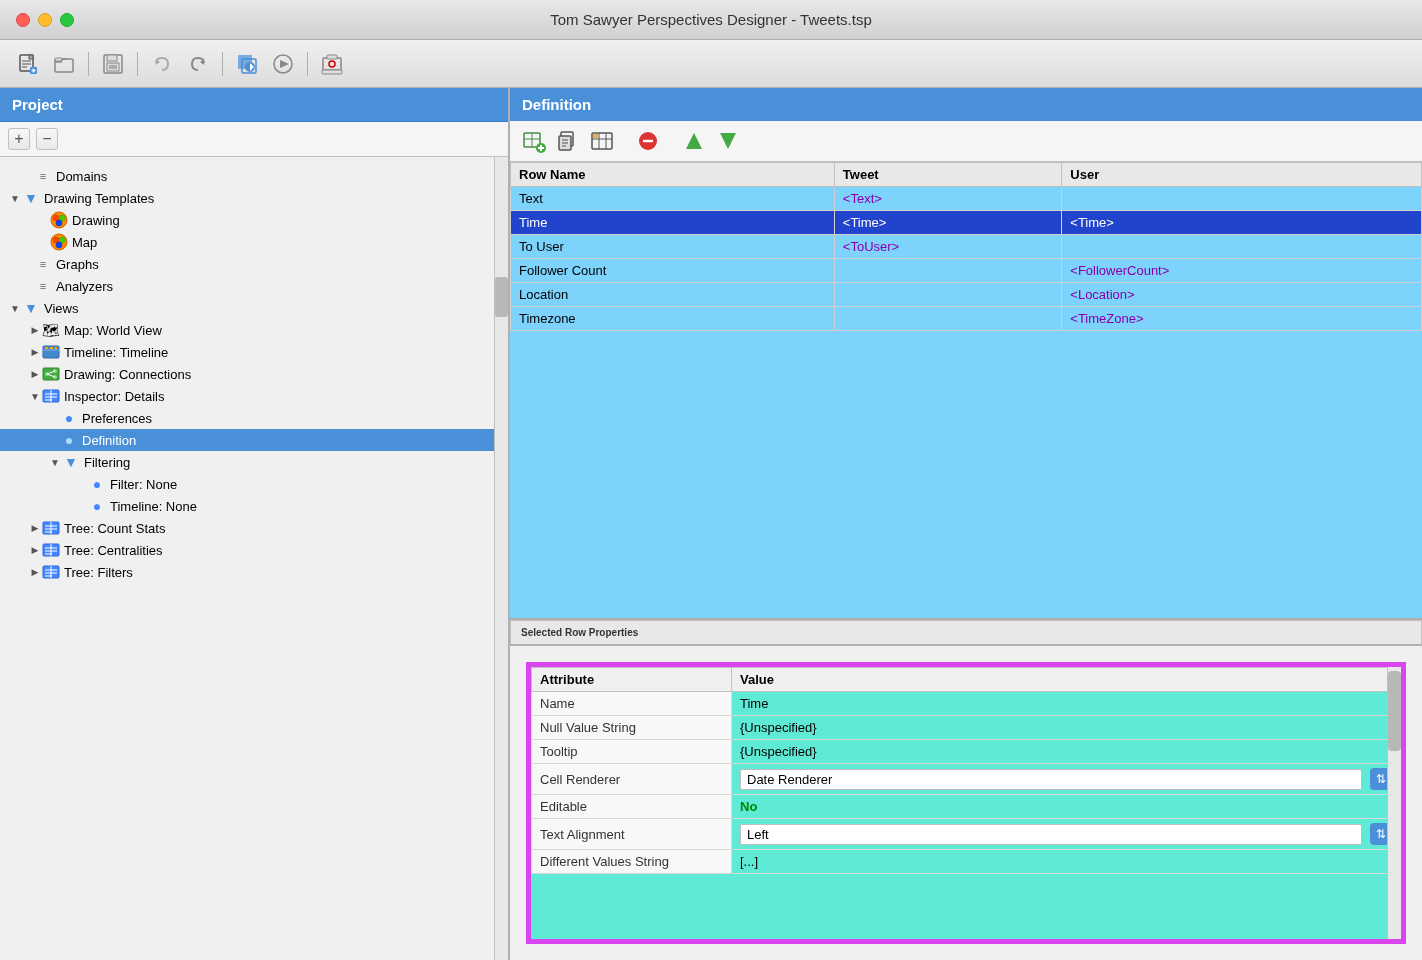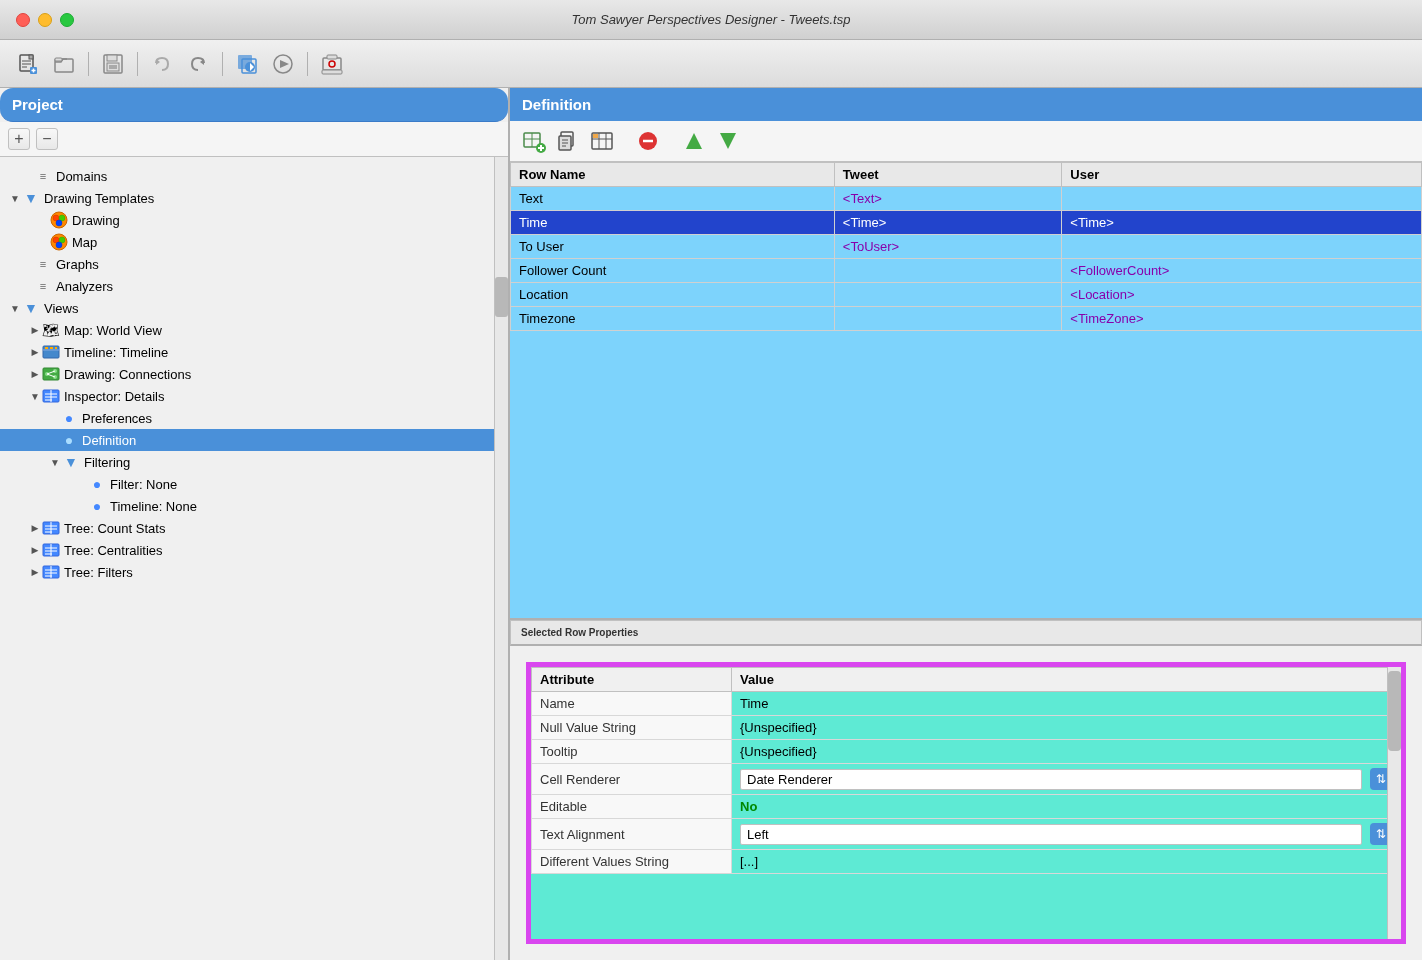--- a/index.html
+++ b/index.html
@@ -33,24 +33,23 @@
       border-radius: 50%;
       cursor: pointer;
     }
     .traffic-light.close { background: #ff5f57; border: 1px solid #e0443e; }
     .traffic-light.minimize { background: #febc2e; border: 1px solid #d9a017; }
     .traffic-light.maximize { background: #28c840; border: 1px solid #1cac33; }
     .title-bar-title {
       position: absolute;
       left: 50%;
       transform: translateX(-50%);
-      font-size: 13px;
+      font-size: 15px;
       font-weight: 500;
       color: #333;
-      font-style: italic;
     }
 
     
     .toolbar {
       background: linear-gradient(to bottom, #f0f0f0, #dcdcdc);
       height: 48px;
       display: flex;
       align-items: center;
       padding: 0 12px;
       gap: 4px;
@@ -87,21 +86,20 @@
       display: flex;
       flex-direction: column;
     }
     .panel-header {
       background: #4a90d9;
       color: white;
       font-size: 15px;
       font-weight: bold;
       padding: 8px 12px;
       border-bottom: 1px solid #3a7bc8;
-      border-radius: 13px;
     }
     .panel-toolbar {
       display: flex;
       align-items: center;
       padding: 6px 8px;
       gap: 6px;
       border-bottom: 1px solid #c0c0c0;
       background: #f5f5f5;
     }
     .panel-toolbar-btn {

